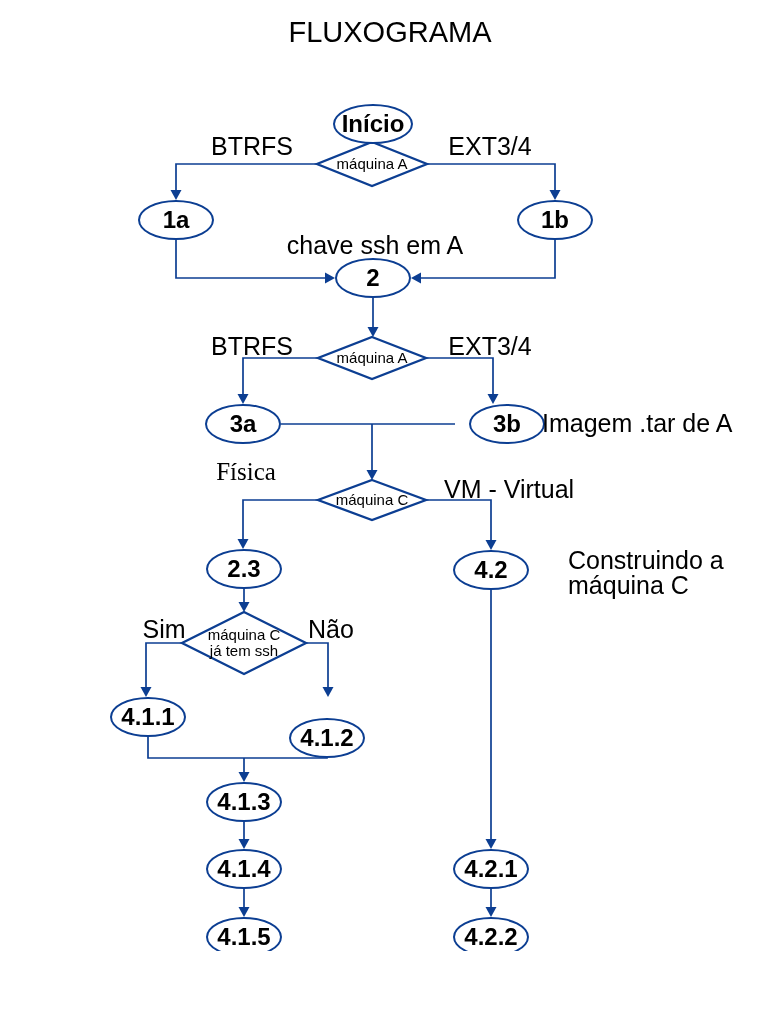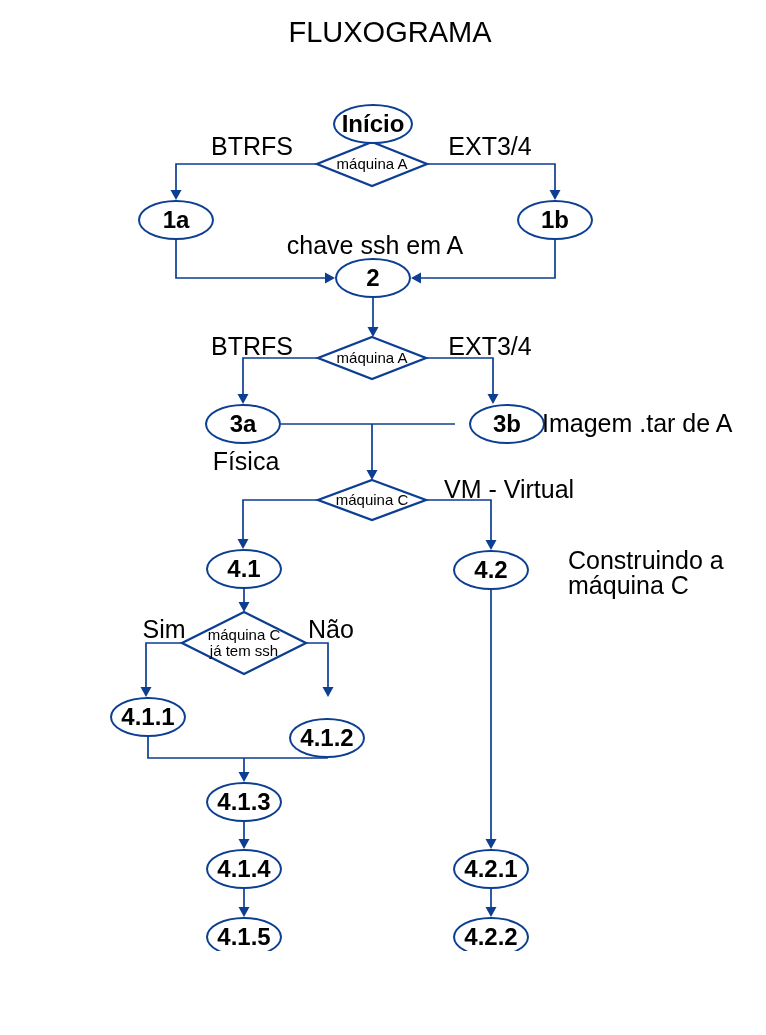--- a/index.html
+++ b/index.html
@@ -142,21 +142,21 @@
   </svg>
 
   <div class="title" style="left:390px;top:32px;">FLUXOGRAMA</div>
 
   <div class="node" style="left:333px;top:76px;width:80px;height:40px;margin-top:28px;">Início</div>
   <div class="node" style="left:138px;top:200px;width:76px;height:40px;">1a</div>
   <div class="node" style="left:517px;top:200px;width:76px;height:40px;">1b</div>
   <div class="node" style="left:335px;top:258px;width:76px;height:40px;">2</div>
   <div class="node" style="left:205px;top:404px;width:76px;height:40px;">3a</div>
   <div class="node" style="left:469px;top:404px;width:76px;height:40px;">3b</div>
-  <div class="node" style="left:206px;top:549px;width:76px;height:40px;">4.1</div>
+  <div class="node" style="left:206px;top:549px;width:76px;height:40px;">2.3</div>
   <div class="node" style="left:453px;top:550px;width:76px;height:40px;">4.2</div>
   <div class="node" style="left:110px;top:697px;width:76px;height:40px;">4.1.1</div>
   <div class="node" style="left:289px;top:697px;width:76px;height:40px;margin-top:21px;">4.1.2</div>
   <div class="node" style="left:206px;top:782px;width:76px;height:40px;">4.1.3</div>
   <div class="node" style="left:206px;top:849px;width:76px;height:40px;">4.1.4</div>
   <div class="node" style="left:206px;top:917px;width:76px;height:40px;">4.1.5</div>
   <div class="node" style="left:453px;top:849px;width:76px;height:40px;">4.2.1</div>
   <div class="node" style="left:453px;top:917px;width:76px;height:40px;">4.2.2</div>
   <div class="node" style="left:337px;top:983px;width:76px;height:40px;">FIM</div>
 
@@ -165,21 +165,21 @@
   <div class="dlabel" style="left:372px;top:500px;">máquina C</div>
   <div class="dlabel" style="left:244px;top:643px;">
     <span>máquina C</span>
     <span>já tem ssh</span>
   </div>
 
   <div class="elabel" style="left:252px;top:146px;">BTRFS</div>
   <div class="elabel" style="left:490px;top:146px;">EXT3/4</div>
   <div class="elabel" style="left:252px;top:346px;">BTRFS</div>
   <div class="elabel" style="left:490px;top:346px;">EXT3/4</div>
-  <div class="elabel" style="left:246px;top:461px;">Física</div>
+  <div class="elabel" style="left:246px;top:472px;font-family:Liberation Serif, serif;">Física</div>
   <div class="elabel left-anchor" style="left:444px;top:489px;">VM - Virtual</div>
   <div class="elabel" style="left:164px;top:629px;">Sim</div>
   <div class="elabel" style="left:331px;top:629px;">Não</div>
 
   <div class="elabel left-anchor" style="left:542px;top:423px;">Imagem .tar de A</div>
   <div class="elabel" style="left:375px;top:245px;">chave ssh em A</div>
   <div class="note" style="left:568px;top:548px;">
     <span>Construindo a</span>
     <span>máquina C</span>
   </div>

